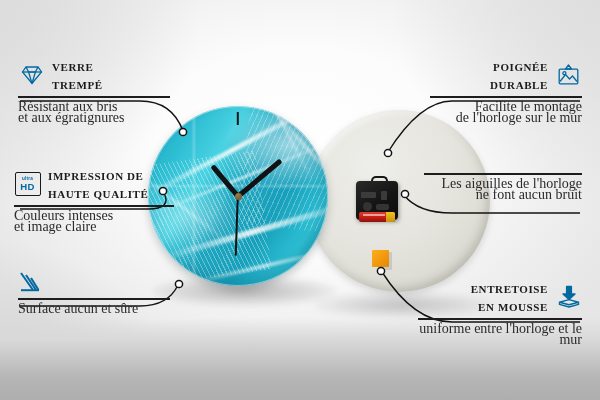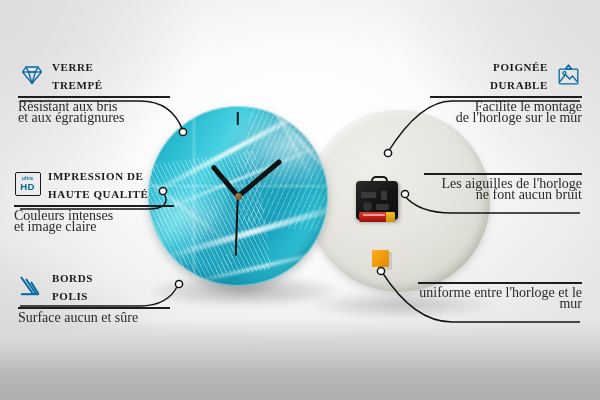--- a/index.html
+++ b/index.html
@@ -456,24 +456,20 @@
   <div class="callout callout-left" style="left:18px; top:268px;">
     <div class="co-head">
       <span class="co-icon">
         <svg width="25" height="22" viewBox="0 0 25 22" fill="none" stroke="currentColor" stroke-width="2">
           <path d="M2 2 L14 19"></path>
           <path d="M7 4 L17 19"></path>
           <path d="M12 7 L19.5 19"></path>
           <path d="M2 19.2 H20"></path>
         </svg>
       </span>
-      <span>
-        <span class="co-title">BORDS</span><br>
-        <span class="co-title">POLIS</span>
-      </span>
     </div>
     <div class="co-rule"></div>
     <div class="co-desc">Surface aucun et sûre</div>
   </div>
 
   <div class="callout callout-right" style="left:430px; top:57px; width:152px;">
     <div class="co-head">
       <span class="co-icon">
         <svg width="25" height="23" viewBox="0 0 25 23" fill="none" stroke="currentColor" stroke-width="1.3">
           <path d="M12.5 1 L9.5 5 H15.5 Z" stroke-linejoin="round"></path>
@@ -492,17 +488,30 @@
     <div class="co-desc">de l'horloge sur le mur</div>
   </div>
 
   <div class="callout callout-right" style="left:424px; top:170px; width:158px;">
     <div class="co-rule"></div>
     <div class="co-desc">Les aiguilles de l'horloge</div>
     <div class="co-desc">ne font aucun bruit</div>
   </div>
 
   <div class="callout callout-right" style="left:418px; top:279px; width:164px;">
+    <div class="co-head">
+      <span class="co-icon">
+        <svg width="24" height="24" viewBox="0 0 24 24" fill="none" stroke="currentColor" stroke-width="1.4">
+          <path d="M9.6 1.5 H14.4 V9 H18 L12 14.4 L6 9 H9.6 Z" stroke-linejoin="round" fill="currentColor"></path>
+          <path d="M12 14.6 L21.5 17.2 L12 19.8 L2.5 17.2 Z" stroke-linejoin="round"></path>
+          <path d="M2.5 17.2 V19.4 L12 22 L21.5 19.4 V17.2" stroke-linejoin="round"></path>
+        </svg>
+      </span>
+      <span>
+        <span class="co-title">ENTRETOISE</span><br>
+        <span class="co-title">EN MOUSSE</span>
+      </span>
+    </div>
     <div class="co-rule"></div>
     <div class="co-desc">uniforme entre l'horloge et le mur</div>
   </div>
 
 </div>
 
 </body></html>

